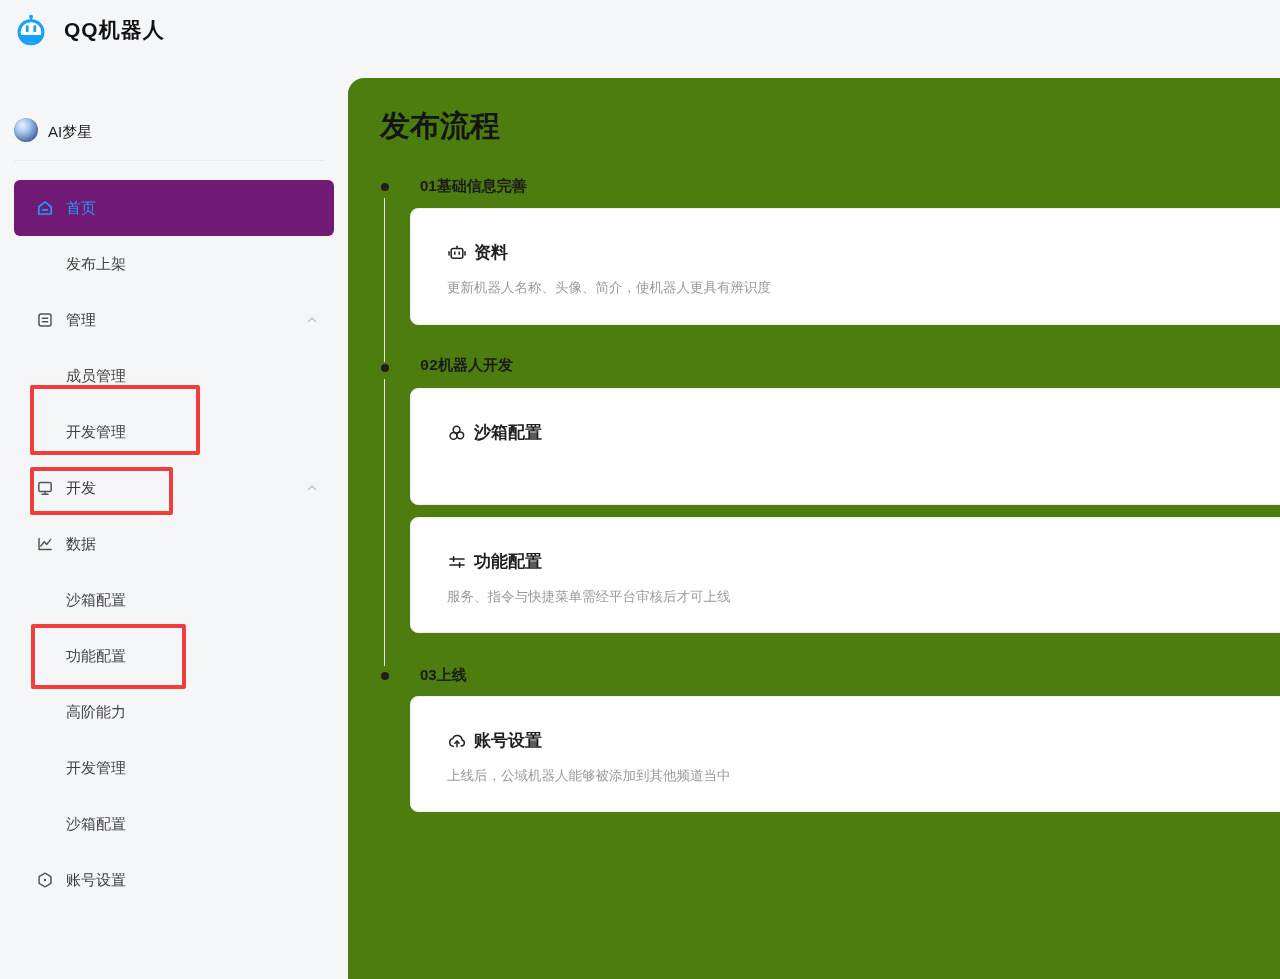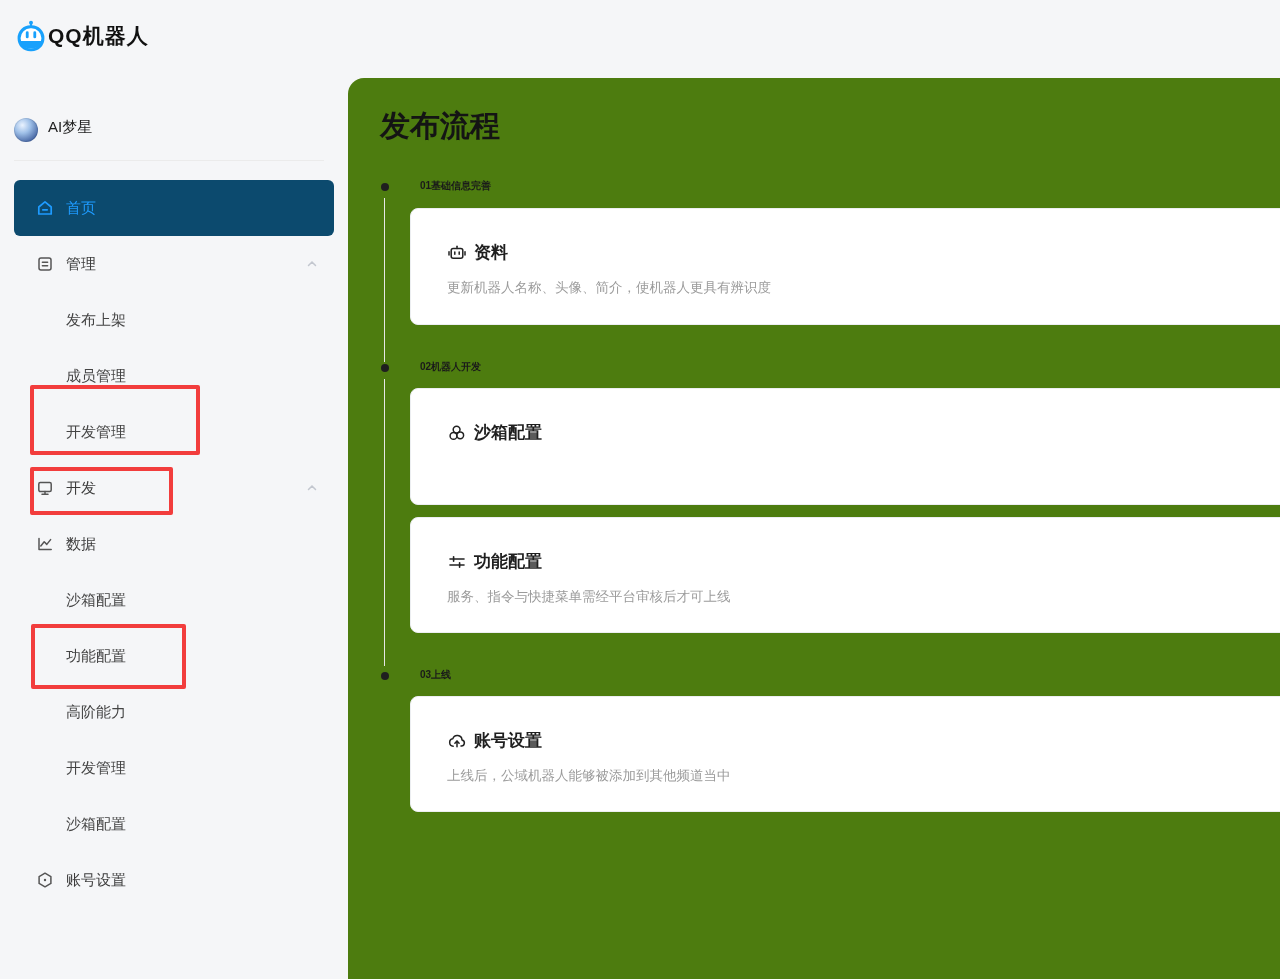--- a/index.html
+++ b/index.html
@@ -5,67 +5,67 @@
   * { margin:0; padding:0; box-sizing:border-box; }
   html,body { width:1280px; height:979px; overflow:hidden; }
   body {
     position:relative;
     background:#f5f6f8;
     font-family:"Liberation Sans","DejaVu Sans",sans-serif;
     color:#333;
   }
 
   
-  .logo { position:absolute; left:14px; top:19px; display:flex; align-items:center; gap:0; cursor:pointer; }
+  .logo { position:absolute; left:14px; top:13px; display:flex; align-items:center; gap:16px; cursor:pointer; }
   .logo-text { font-size:21px; font-weight:700; color:#111; letter-spacing:1px; }
 
   
   .sidebar { position:absolute; left:0; top:0; width:348px; height:100%; }
-  .bot-row { position:absolute; left:14px; top:118px; display:flex; align-items:flex-start; gap:10px; cursor:pointer; }
+  .bot-row { position:absolute; left:14px; top:118px; display:flex; align-items:flex-end; gap:10px; cursor:pointer; }
   .avatar { width:24px; height:24px; border-radius:50%;
             background:radial-gradient(circle at 35% 30%, #eaf3ff 0%, #9fc0e8 35%, #4a6aa6 75%, #27406f 100%);
             box-shadow:inset 0 0 0 1px rgba(0,0,0,.08); }
   .bot-name { font-size:15px; color:#222; }
   .divider { position:absolute; left:14px; top:160px; width:310px; height:1px; background:#ebebeb; }
 
   .menu { position:absolute; left:0; top:180px; width:348px; }
   .menu-row { position:relative; height:56px; margin:0 14px; display:flex; align-items:center;
               border-radius:6px; font-size:15px; color:#3c3c3c; cursor:pointer; }
   .menu-row .mi { width:18px; height:18px; margin-left:22px; flex:0 0 18px; display:flex; align-items:center; }
   .menu-row .mlabel { margin-left:12px; }
   .menu-row.child .mlabel { margin-left:52px; color:#444; }
-  .menu-row.active { background:#0c4a6e; color:#1e9bff; }
+  .menu-row.active { background:#701a75; color:#1e9bff; }
   .menu-row.active .mlabel { color:#1e9bff; }
   .chev { position:absolute; right:16px; top:50%; transform:translateY(-50%); }
 
   
   .hl-box { position:absolute; border:4px solid #f23d3d; border-radius:2px; z-index:30; pointer-events:none; }
   .hl-1 { left:30px; top:385px; width:170px; height:70px; }
   .hl-2 { left:30px; top:467px; width:143px; height:48px; }
   .hl-3 { left:31px; top:624px; width:155px; height:65px; }
 
   
   .main { position:absolute; left:348px; top:78px; width:932px; height:901px;
           background:#4d7c0f; border-radius:16px 0 0 0; }
   .page-title { position:absolute; left:32px; top:28px; font-size:30px; line-height:40px;
                 font-weight:700; color:#141414; }
 
   .bullet { position:absolute; left:33px; width:8px; height:8px; border-radius:50%; background:#1f1f1f; }
-  .step-label { position:absolute; left:72px; font-size:10px; line-height:16px; font-weight:700; color:#1a1a1a; }
+  .step-label { position:absolute; left:72px; font-size:15px; line-height:16px; font-weight:700; color:#1a1a1a; }
   .tline { position:absolute; left:36px; width:1px; background:#e6e6e6; }
 
   .card { position:absolute; left:62px; right:-10px; background:#fff;
           border:1px solid #eceef1; border-radius:8px; padding:32px 36px; cursor:pointer; }
   .card-head { display:flex; align-items:center; gap:7px; font-size:17px; line-height:24px;
                font-weight:700; color:#1f1f1f; }
   .card-head svg { flex:0 0 20px; }
   .card-desc { margin-top:13px; font-size:13.5px; line-height:19px; color:#9b9b9b; }
 
   .b1 { top:105px; } .lb1 { top:100px; }
-  .b2 { top:286px; } .lb2 { top:281px; }
+  .b2 { top:286px; } .lb2 { top:281px;font-family:Liberation Mono, monospace; }
   .b3 { top:594px; } .lb3 { top:589px;text-align:center; }
   .ln1 { top:120px; height:164px; }
   .ln2 { top:301px; height:287px; }
   .c1 { top:130px; height:117px; }
   .c2 { top:310px; height:117px; }
   .c3 { top:439px; height:116px; }
   .c4 { top:618px; height:116px; }
 
   svg { display:block; }
 </style>
@@ -99,38 +99,38 @@
     <div class="menu-row active">
       <span class="mi">
         <svg width="18" height="18" viewBox="0 0 18 18" fill="none" stroke="#1e9bff" stroke-width="1.7" stroke-linejoin="round" stroke-linecap="round">
           <path d="M2.8 8 L9 2.8 L15.2 8 V15 H2.8 Z"></path>
             <line x1="6.8" y1="10.8" x2="11.2" y2="10.8"></line>
         </svg>
       </span>
       <span class="mlabel">首页</span>
     </div>
 
+    <div class="menu-row child">
+      <span class="mlabel">发布上架</span>
+    </div>
+
     <div class="menu-row">
       <span class="mi">
         <svg width="18" height="18" viewBox="0 0 18 18" fill="none" stroke="#555" stroke-width="1.5" stroke-linecap="round">
           <rect x="3" y="3" width="12" height="12" rx="2"></rect>
             <line x1="6.4" y1="7.3" x2="11.6" y2="7.3"></line>
             <line x1="6.4" y1="10.7" x2="11.6" y2="10.7"></line>
         </svg>
       </span>
       <span class="mlabel">管理</span>
       <span class="chev">
         <svg width="12" height="12" viewBox="0 0 12 12" fill="none" stroke="#c3c7cf" stroke-width="1.5" stroke-linecap="round">
             <polyline points="2.5,7.5 6,4 9.5,7.5"></polyline>
           </svg>
       </span>
-    </div>
-
-    <div class="menu-row child">
-      <span class="mlabel">发布上架</span>
     </div>
 
 
     <div class="menu-row child">
       <span class="mlabel">成员管理</span>
     </div>
 
     <div class="menu-row child">
       <span class="mlabel">开发管理</span>
     </div>

